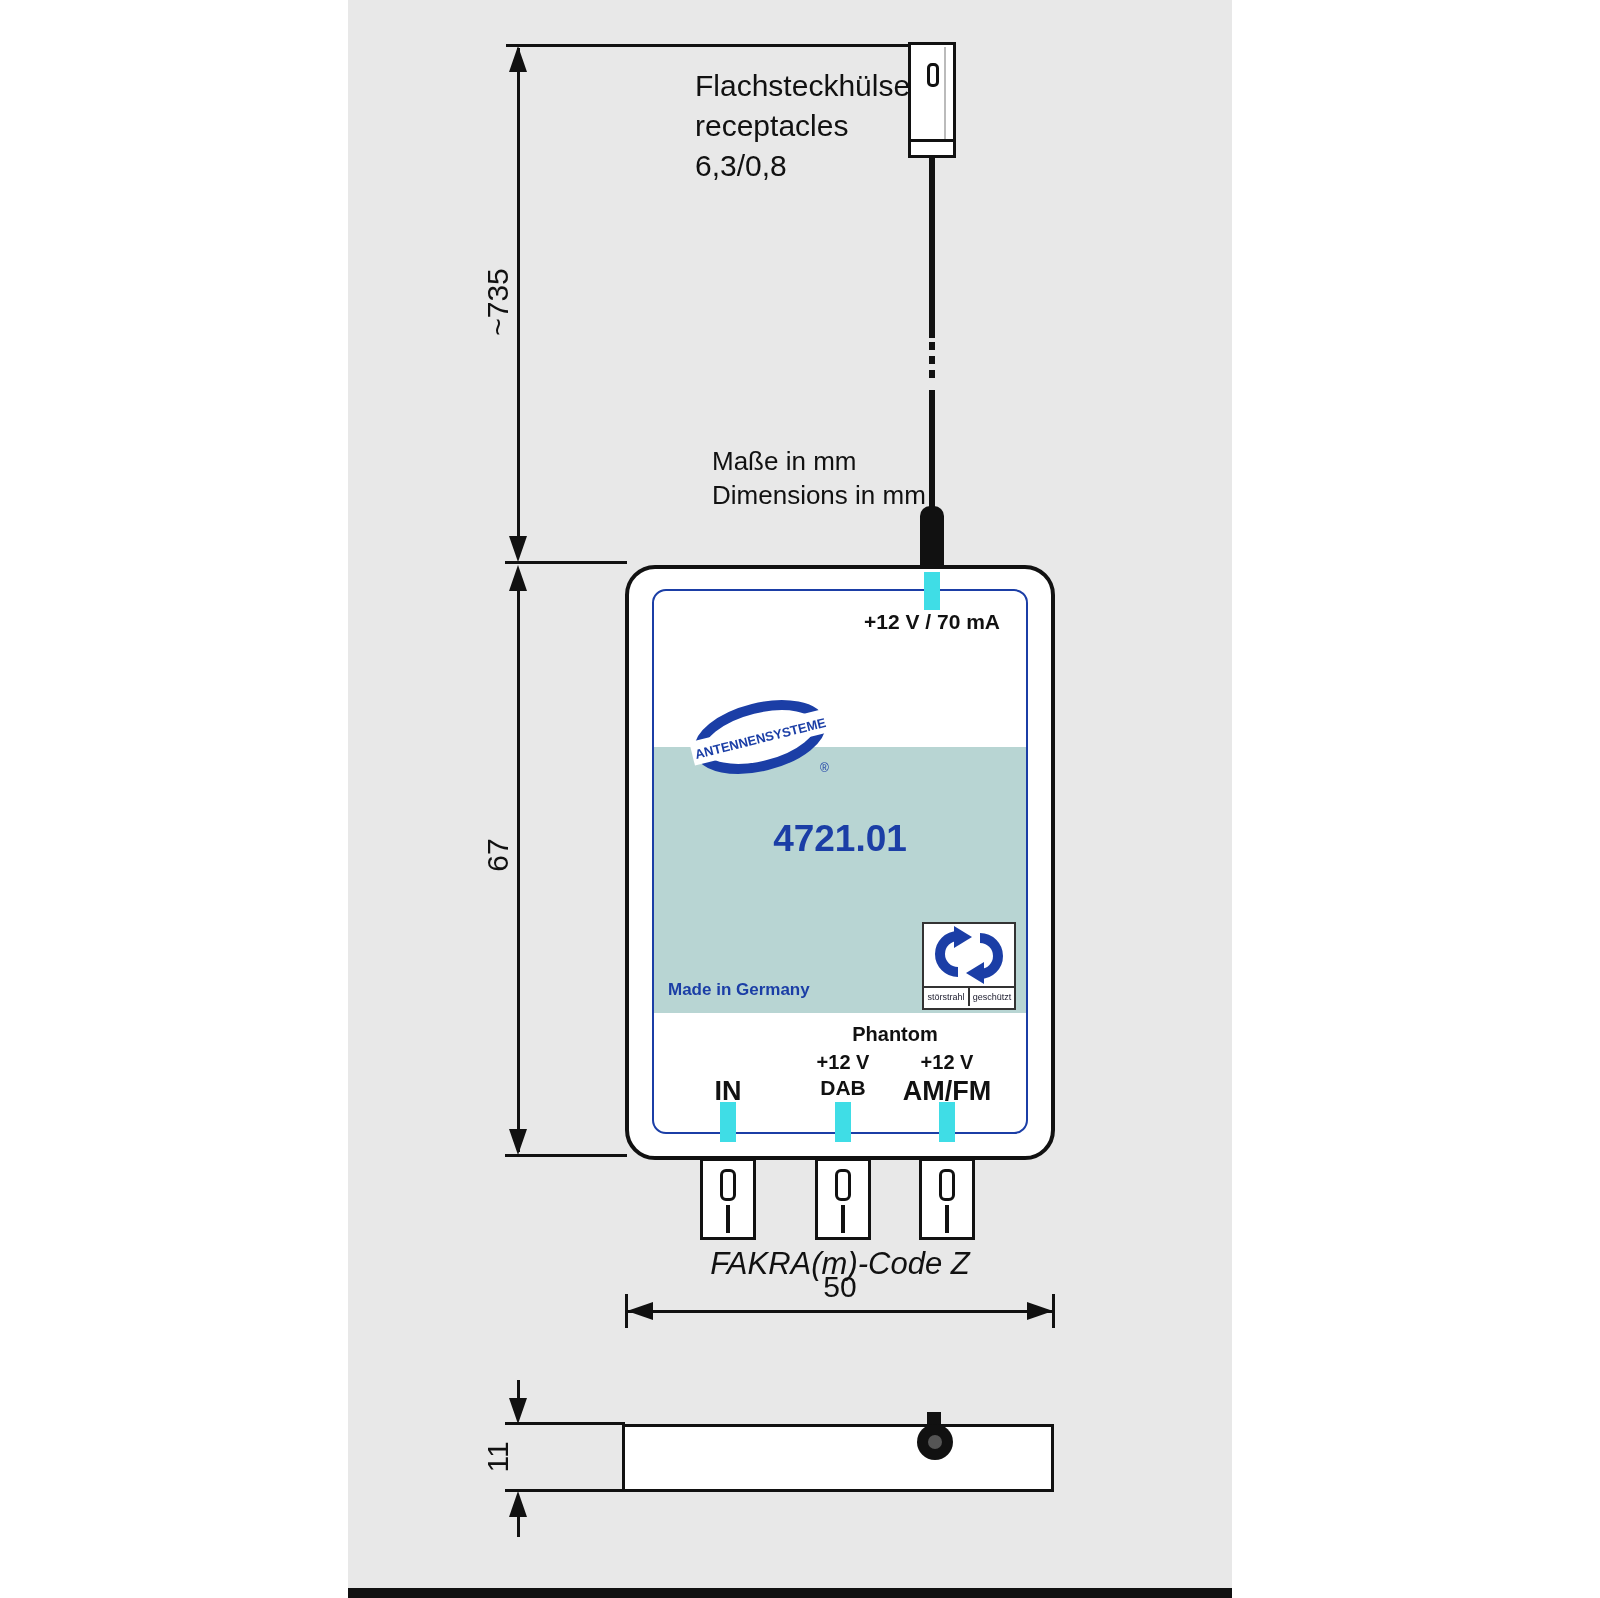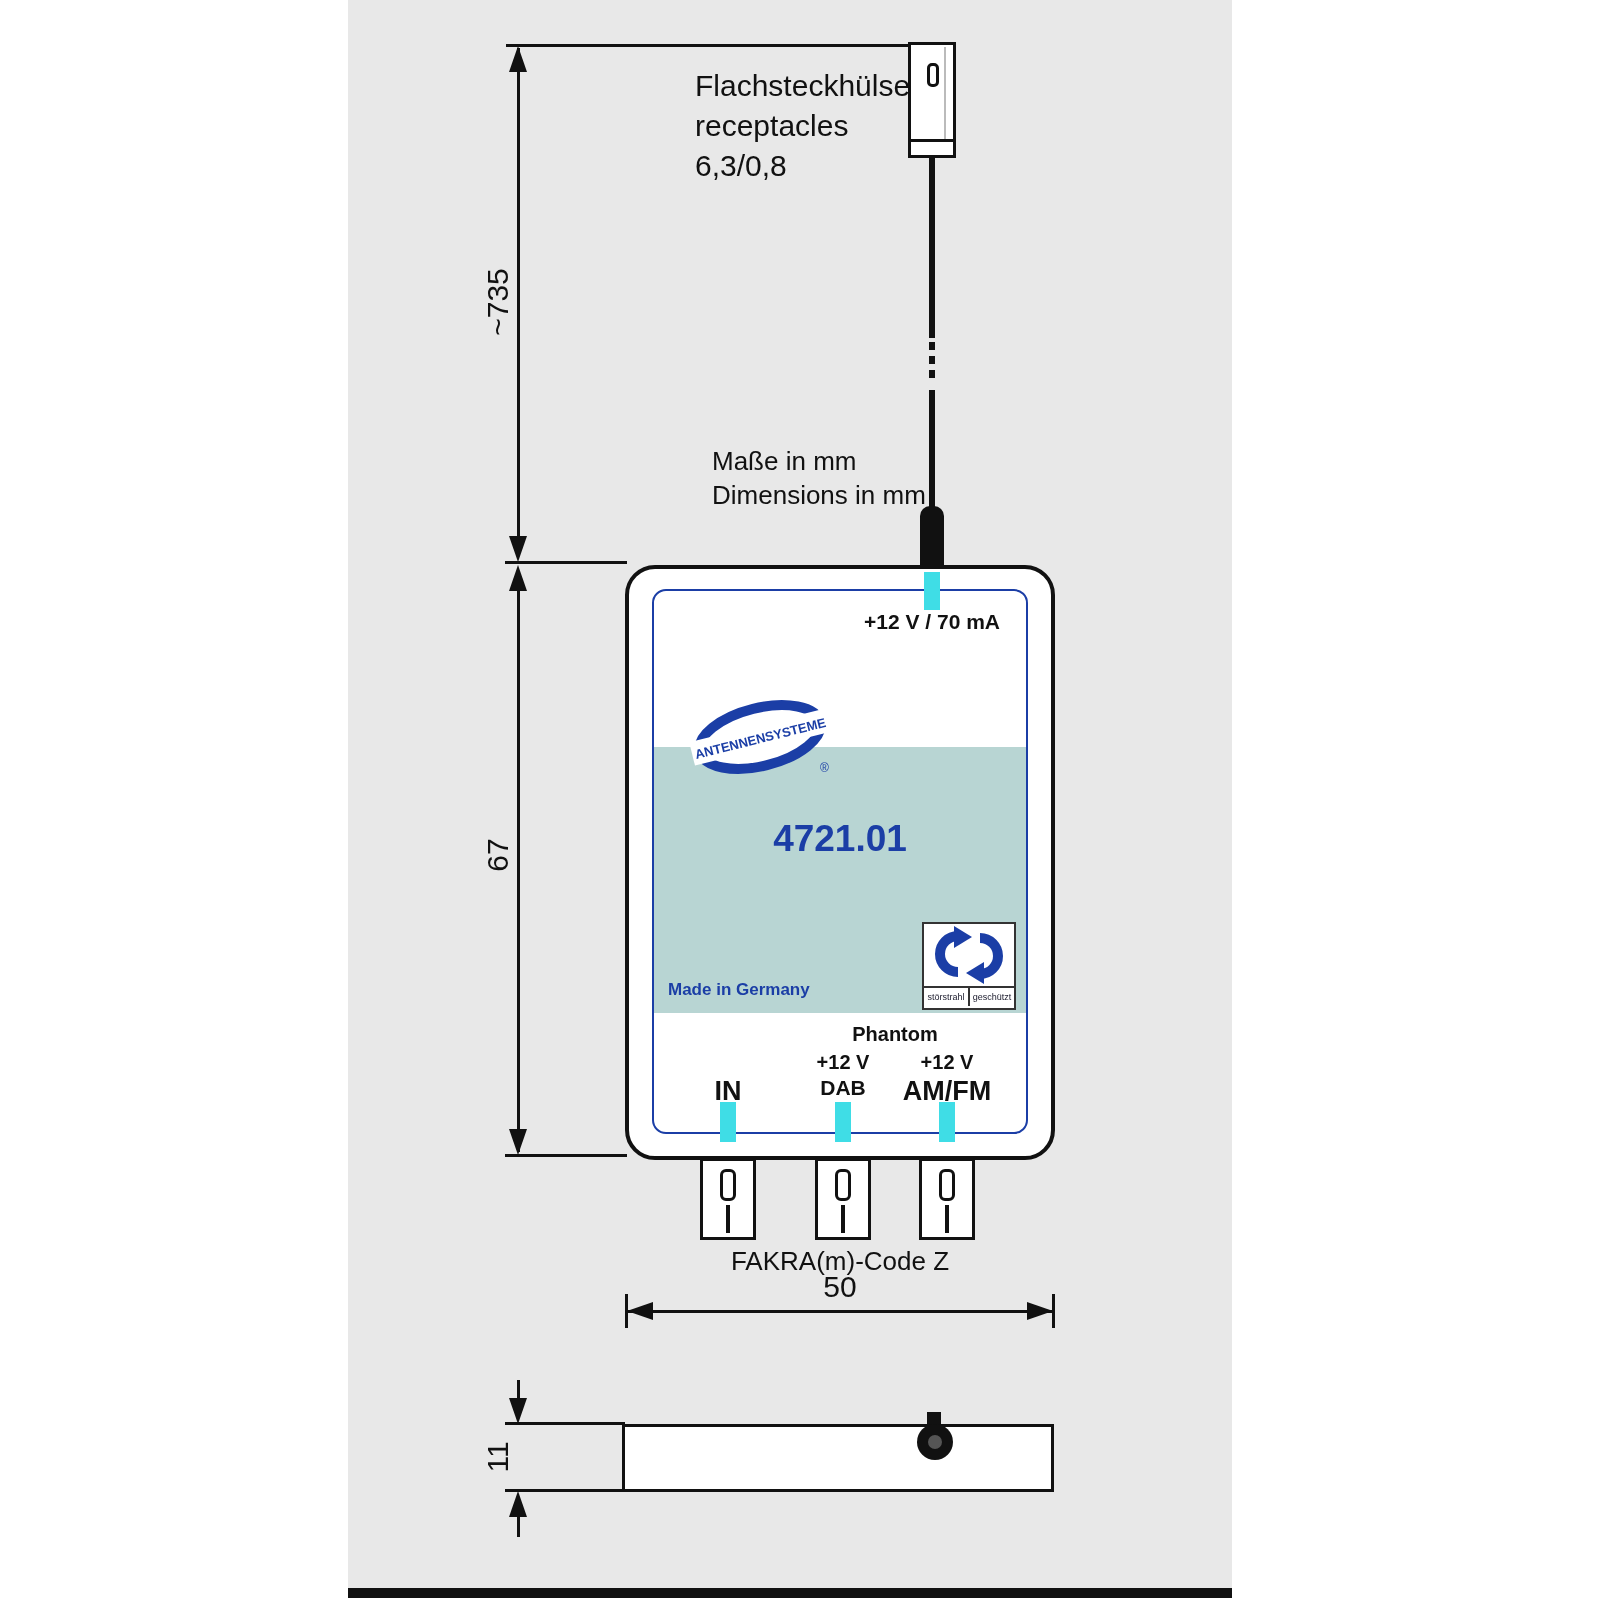--- a/index.html
+++ b/index.html
@@ -120,21 +120,21 @@
   </div>
   <div class="abs" style="left:815px;top:1158px;width:56px;height:82px;background:#fff;border:3px solid var(--line);">
     <div class="abs" style="left:17px;top:8px;width:16px;height:32px;border:3px solid var(--line);border-radius:6px;"></div>
     <div class="abs" style="left:23px;top:44px;width:4px;height:28px;background:var(--line);"></div>
   </div>
   <div class="abs" style="left:919px;top:1158px;width:56px;height:82px;background:#fff;border:3px solid var(--line);">
     <div class="abs" style="left:17px;top:8px;width:16px;height:32px;border:3px solid var(--line);border-radius:6px;"></div>
     <div class="abs" style="left:23px;top:44px;width:4px;height:28px;background:var(--line);"></div>
   </div>
 
-  <div class="abs ctr" style="left:625px;top:1246px;width:430px;font-size:26px;">FAKRA(m)-Code Z</div>
+  <div class="abs ctr" style="left:625px;top:1246px;width:430px;font-size:31px;font-style:italic;">FAKRA(m)-Code Z</div>
 
   <div class="abs ctr" style="left:625px;top:1270px;width:430px;font-size:30px;">50</div>
   <div class="vline" style="left:625px;top:1294px;height:34px;"></div>
   <div class="vline" style="left:1052px;top:1294px;height:34px;"></div>
   <div class="hline" style="left:627px;top:1310px;width:426px;"></div>
   <div class="arr arr-left" style="left:627px;top:1302px;"></div>
   <div class="arr arr-right" style="left:1027px;top:1302px;"></div>
 
   <div class="abs" style="left:622px;top:1424px;width:432px;height:68px;background:#fff;border:3px solid var(--line);"></div>
   <div class="abs" style="left:927px;top:1412px;width:14px;height:14px;background:var(--line);"></div>

